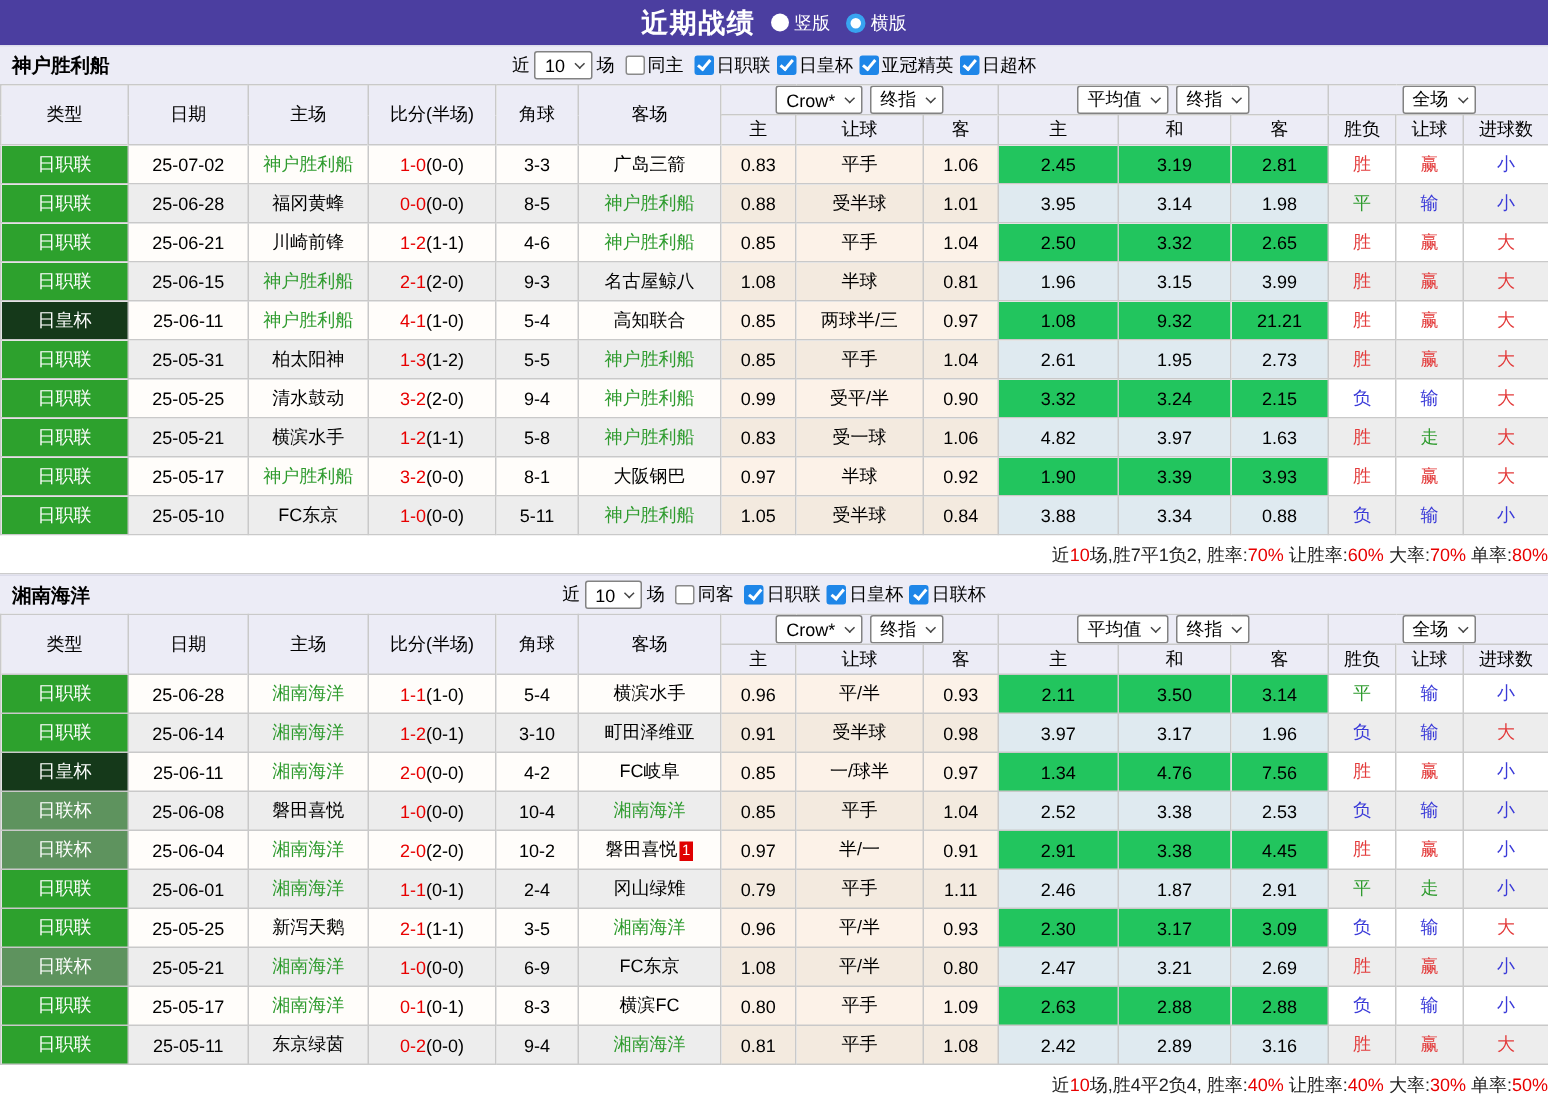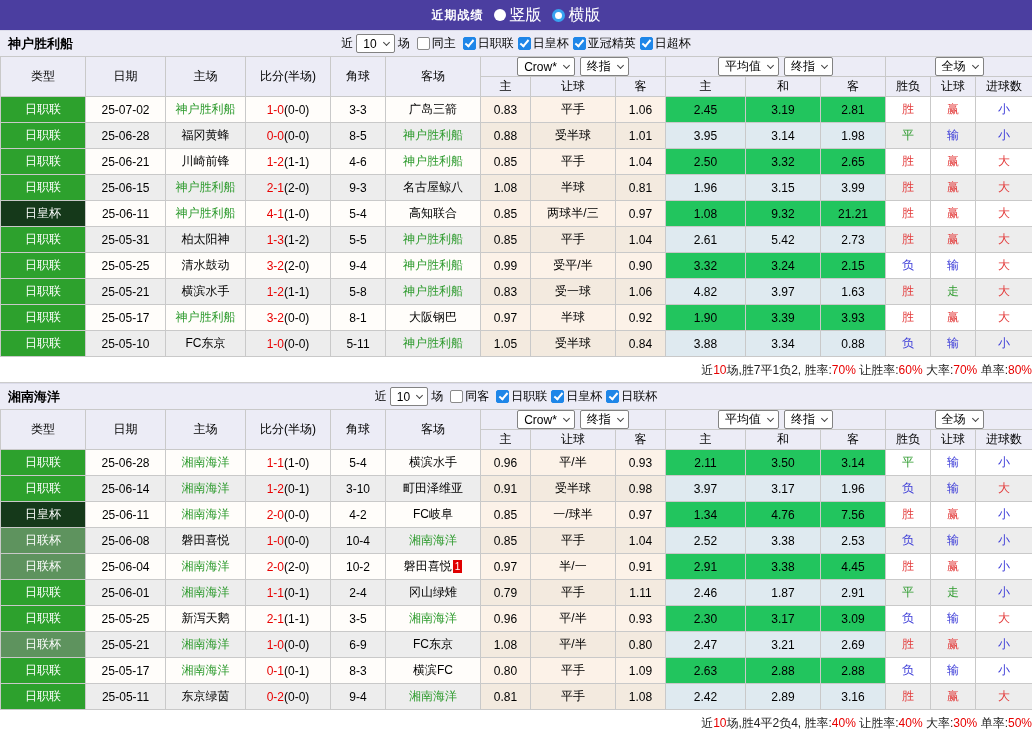--- a/index.html
+++ b/index.html
@@ -14,32 +14,32 @@
   
   .topbar {
     height:30px;
     background:#4B3EA0;
     color:#fff;
     display:flex;
     align-items:center;
     justify-content:center;
     gap:10px;
   }
-  .topbar .title { font-size:12px; font-weight:bold; letter-spacing:1px; }
+  .topbar .title { font-size:18px; font-weight:bold; letter-spacing:1px; }
   .radio-group { display:flex; align-items:center; gap:4px; }
   .radio {
     width:12px; height:12px; border-radius:50%;
     background:#fff; display:inline-block;
   }
   .radio.sel {
     width:13px; height:13px;
     background:#fff;
     border:3px solid #38A3F0;
   }
-  .radio-label { font-size:16px; color:#fff; }
+  .radio-label { font-size:12px; color:#fff; }
 
   
   .filter-row {
     height:26px;
     background:#ECECF6;
     position:relative;
     display:flex;
     align-items:center;
     justify-content:center;
     border-top:1px solid #DCDCEA;
@@ -323,21 +323,21 @@
     <td class="c-type" style="background: rgb(45, 161, 45);">日职联</td>
     <td class="c-plain">25-05-31</td>
     <td class="c-plain"><span>柏太阳神</span></td>
     <td class="c-plain"><span class="sc">1-3</span><span class="half">(1-2)</span></td>
     <td class="c-plain">5-5</td>
     <td class="c-plain"><span class="self">神户胜利船</span></td>
     <td class="c-odds">0.85</td>
     <td class="c-odds">平手</td>
     <td class="c-odds">1.04</td>
     <td class="c-avg">2.61</td>
-    <td class="c-avg">5.42</td>
+    <td class="c-avg">1.95</td>
     <td class="c-avg">2.73</td>
     <td class="c-res t-red">胜</td>
     <td class="c-res t-red">赢</td>
     <td class="c-res t-red">大</td>
   </tr>
           <tr class="odd">
     <td class="c-type" style="background: rgb(45, 161, 45);">日职联</td>
     <td class="c-plain">25-05-25</td>
     <td class="c-plain"><span>清水鼓动</span></td>
     <td class="c-plain"><span class="sc">3-2</span><span class="half">(2-0)</span></td>

